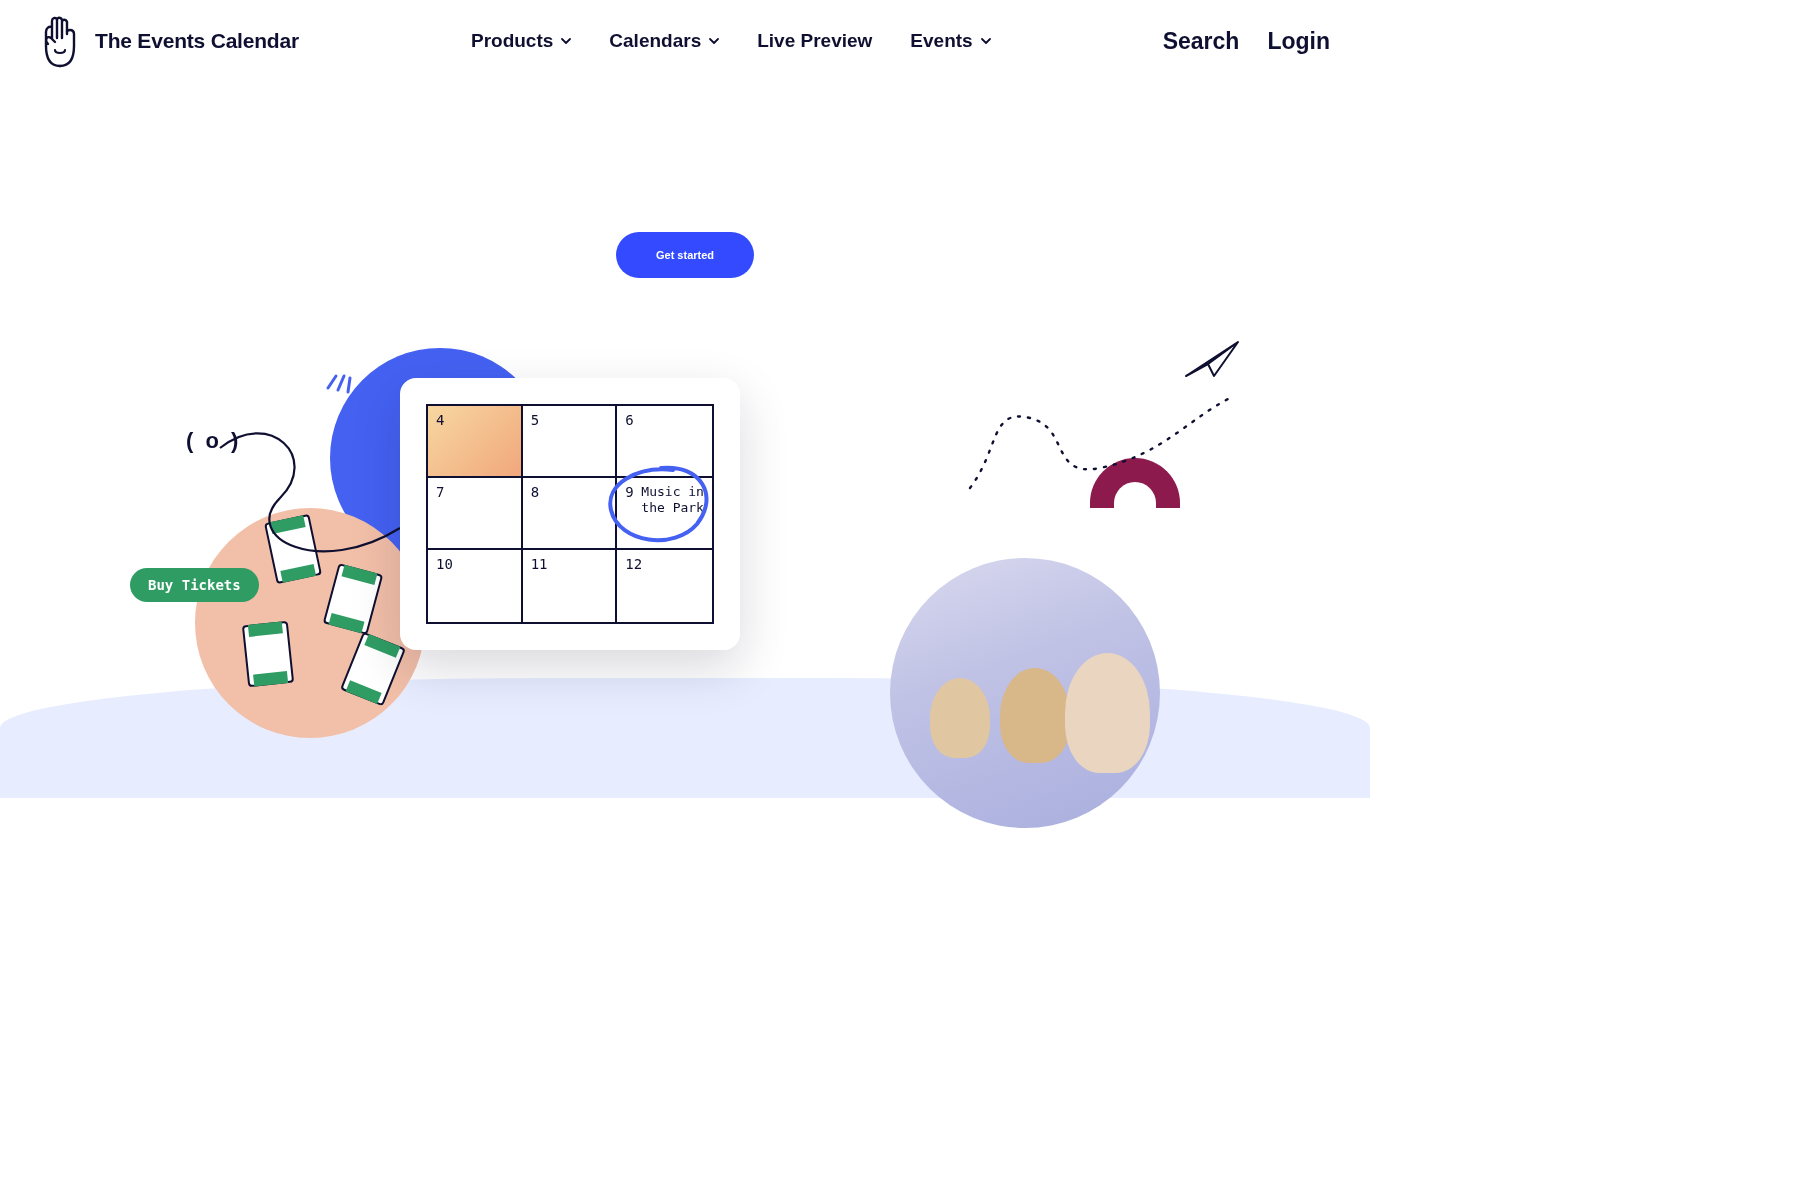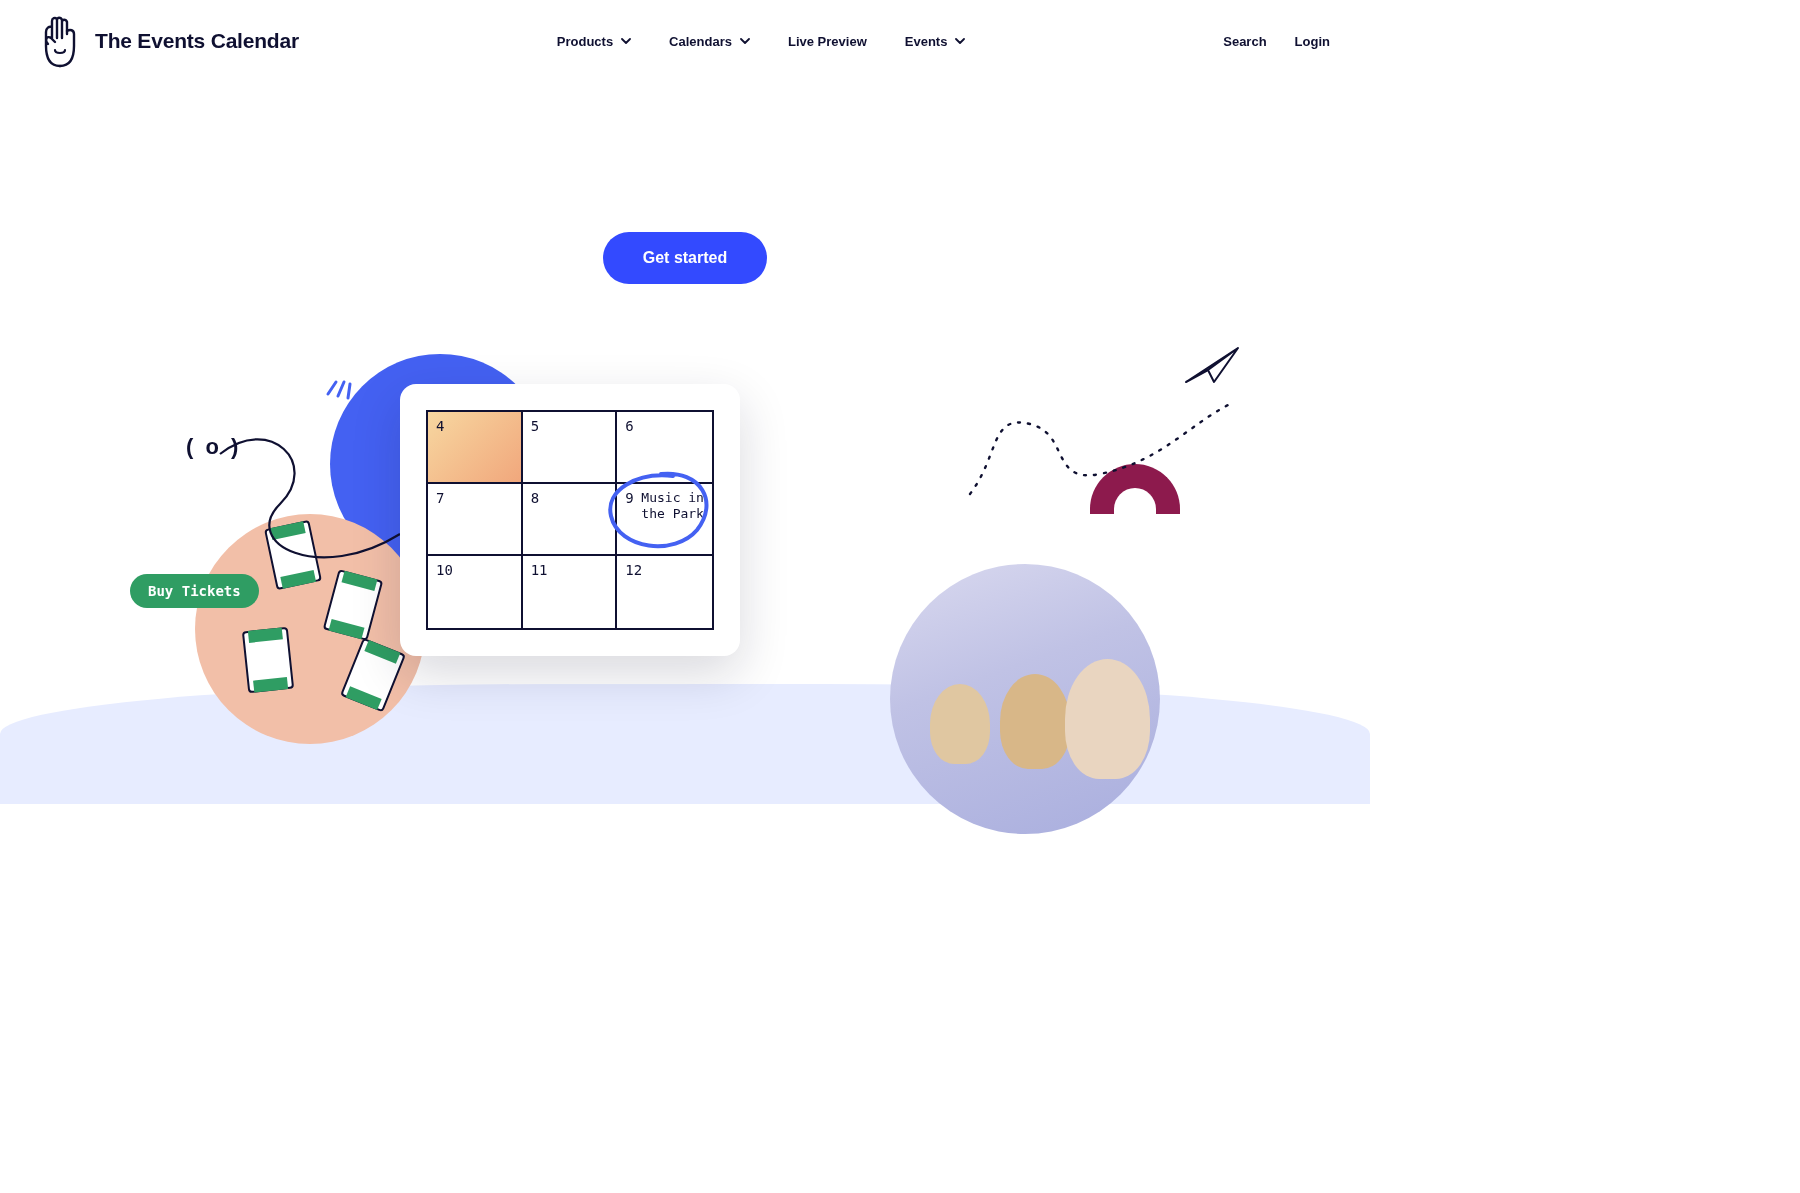--- a/index.html
+++ b/index.html
@@ -36,35 +36,35 @@
     .nav-center {
       flex: 1;
       display: flex;
       justify-content: center;
       gap: 38px;
     }
     .nav-item {
       display: inline-flex;
       align-items: center;
       gap: 8px;
-      font-size: 13px;
+      font-size: 19px;
       font-weight: 600;
       color: #0f1031;
       cursor: pointer;
     }
     .chevron {
       width: 10px; height: 10px;
       display: inline-block;
     }
     .nav-right {
       display: flex;
       gap: 28px;
     }
     .nav-link {
-      font-size: 13px;
+      font-size: 23px;
       font-weight: 600;
       color: #0f1031;
       cursor: pointer;
     }
 
     
     .hero {
       text-align: center;
       padding-top: 90px;
     }
@@ -83,21 +83,21 @@
       line-height: 1.45;
       max-width: 760px;
       margin-left: auto;
       margin-right: auto;
     }
     .cta {
       margin-top: 60px;
       display: inline-block;
       background: #334aff;
       color: #ffffff;
-      font-size: 16px;
+      font-size: 11px;
       font-weight: 700;
       padding: 17px 40px;
       border-radius: 999px;
       border: none;
       cursor: pointer;
     }
 
     
     .stage {
       position: relative;

